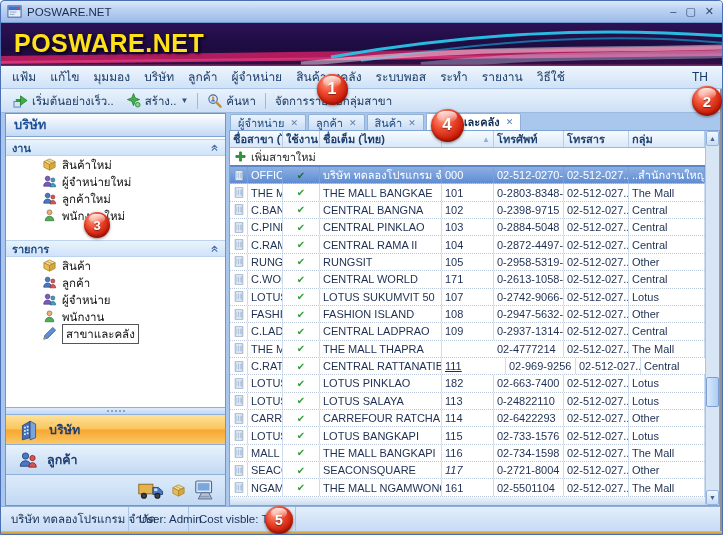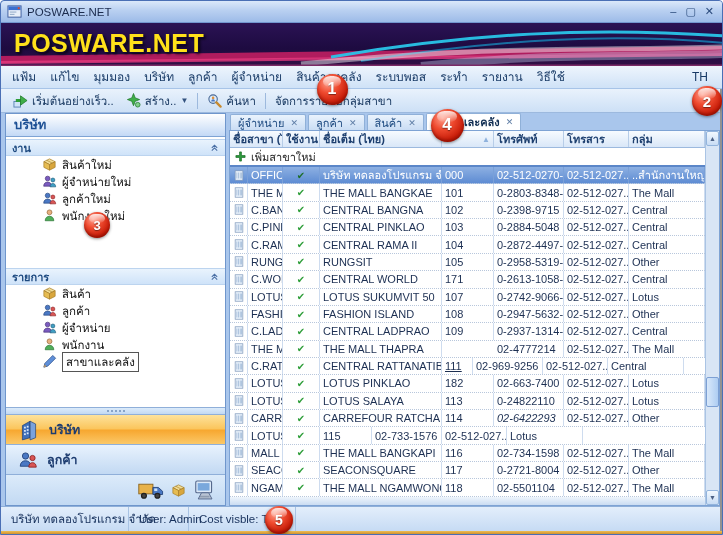--- a/index.html
+++ b/index.html
@@ -38,21 +38,21 @@
   .icon svg { display:block; }
 
   
   .main { position:absolute; left:0; top:112px; width:723px; height:393px; }
 
   .sidebar { position:absolute; left:4px; top:0; width:221px; height:393px;
     border:1px solid #6f96cc; background:#fff; display:flex; flex-direction:column; }
   .sidebar-title { height:23px; flex:none; background:linear-gradient(#ffffff,#c3d9f6);
     border-bottom:1px solid #7ea3d4; color:#1c4f94; font-weight:bold; font-size:13px; line-height:22px; padding-left:8px; }
   .sidebar-body { flex:1; background:#fff; overflow:hidden; position:relative; padding-top:2px; }
-  .section + .section { margin-top:44px; }
+  .section + .section { margin-top:16px; }
   .section-header { height:17px; background:linear-gradient(#e9f3fd,#cfe3f9);
     border-top:1px solid #bcd4ef; border-bottom:1px solid #bcd4ef;
     display:flex; align-items:center; padding:0 6px; font-size:11px; font-weight:bold; color:#1d4a80; }
   .section-header .chev { margin-left:auto; }
   .sb-item { height:17px; display:flex; align-items:center; gap:5px; padding-left:36px; font-size:11.5px; color:#111; }
   .sb-item .label { white-space:nowrap; }
   .sb-item.selected .label { border:1px solid #555; background:#fff; padding:0 3px; }
 
   .splitter-h { height:7px; flex:none; background:linear-gradient(#dcebfa,#c2d9f3); border-top:1px solid #8fafd9;
     display:flex; align-items:center; justify-content:center; gap:2px; }
@@ -649,21 +649,21 @@
                     <rect x="2.5" y="1.5" width="9" height="11" fill="#eaf2fb" stroke="#7a94b8" stroke-width="0.8"></rect>
                     <path d="M4.5 3.5v7M6.5 3.5v7M8.5 3.5v7M10 3.5v7" stroke="#9ab4d4" stroke-width="0.9"></path>
                   </svg>
                 </span>
               </div>
               <div class="cell" style="width: 35px;">C.RATTAN...</div>
               <div class="cell center" style="width: 37px;">
                 <span class="check">✔</span>
               </div>
               <div class="cell" style="width: 122px;">CENTRAL RATTANATIBETH</div>
-              <div class="cell" style="width: 31px; text-decoration: underline;">111</div>
+              <div class="cell" style="width: 64px; text-decoration: underline;">111</div>
               <div class="cell" style="width: 70px;">02-969-9256</div>
               <div class="cell" style="width: 65px;">02-512-027...</div>
               <div class="cell" style="width: 76px;">Central</div>
             </div>
             <div class="row">
               <div class="cell center" style="width: 18px;">
                 <span class="icon">
                   <svg width="12" height="13" viewBox="0 0 14 14">
                     <rect x="2.5" y="1.5" width="9" height="11" fill="#eaf2fb" stroke="#7a94b8" stroke-width="0.8"></rect>
                     <path d="M4.5 3.5v7M6.5 3.5v7M8.5 3.5v7M10 3.5v7" stroke="#9ab4d4" stroke-width="0.9"></path>
@@ -707,37 +707,38 @@
                     <path d="M4.5 3.5v7M6.5 3.5v7M8.5 3.5v7M10 3.5v7" stroke="#9ab4d4" stroke-width="0.9"></path>
                   </svg>
                 </span>
               </div>
               <div class="cell" style="width: 35px;">CARREFOUR</div>
               <div class="cell center" style="width: 37px;">
                 <span class="check">✔</span>
               </div>
               <div class="cell" style="width: 122px;">CARREFOUR RATCHADAP...</div>
               <div class="cell" style="width: 52px;">114</div>
-              <div class="cell" style="width: 70px; font-style: italic;">02-6422293</div>
+              <div class="cell" style="width: 70px;">02-6422293</div>
               <div class="cell" style="width: 65px;">02-512-027...</div>
               <div class="cell" style="width: 76px;">Other</div>
             </div>
             <div class="row">
               <div class="cell center" style="width: 18px;">
                 <span class="icon">
                   <svg width="12" height="13" viewBox="0 0 14 14">
                     <rect x="2.5" y="1.5" width="9" height="11" fill="#eaf2fb" stroke="#7a94b8" stroke-width="0.8"></rect>
                     <path d="M4.5 3.5v7M6.5 3.5v7M8.5 3.5v7M10 3.5v7" stroke="#9ab4d4" stroke-width="0.9"></path>
                   </svg>
                 </span>
               </div>
               <div class="cell" style="width: 35px;">LOTUS BA...</div>
               <div class="cell center" style="width: 37px;">
                 <span class="check">✔</span>
               </div>
+              <div class="cell" style="width: 122px;">LOTUS BANGKAPI</div>
               <div class="cell" style="width: 52px;">115</div>
               <div class="cell" style="width: 70px;">02-733-1576</div>
               <div class="cell" style="width: 65px;">02-512-027...</div>
               <div class="cell" style="width: 76px;">Lotus</div>
             </div>
             <div class="row">
               <div class="cell center" style="width: 18px;">
                 <span class="icon">
                   <svg width="12" height="13" viewBox="0 0 14 14">
                     <rect x="2.5" y="1.5" width="9" height="11" fill="#eaf2fb" stroke="#7a94b8" stroke-width="0.8"></rect>
@@ -762,40 +763,40 @@
                     <rect x="2.5" y="1.5" width="9" height="11" fill="#eaf2fb" stroke="#7a94b8" stroke-width="0.8"></rect>
                     <path d="M4.5 3.5v7M6.5 3.5v7M8.5 3.5v7M10 3.5v7" stroke="#9ab4d4" stroke-width="0.9"></path>
                   </svg>
                 </span>
               </div>
               <div class="cell" style="width: 35px;">SEACONSQ...</div>
               <div class="cell center" style="width: 37px;">
                 <span class="check">✔</span>
               </div>
               <div class="cell" style="width: 122px;">SEACONSQUARE</div>
-              <div class="cell" style="width: 52px;">117</div>
+              <div class="cell" style="width: 52px; font-style: italic;">117</div>
               <div class="cell" style="width: 70px;">0-2721-8004</div>
               <div class="cell" style="width: 65px;">02-512-027...</div>
               <div class="cell" style="width: 76px;">Other</div>
             </div>
             <div class="row">
               <div class="cell center" style="width: 18px;">
                 <span class="icon">
                   <svg width="12" height="13" viewBox="0 0 14 14">
                     <rect x="2.5" y="1.5" width="9" height="11" fill="#eaf2fb" stroke="#7a94b8" stroke-width="0.8"></rect>
                     <path d="M4.5 3.5v7M6.5 3.5v7M8.5 3.5v7M10 3.5v7" stroke="#9ab4d4" stroke-width="0.9"></path>
                   </svg>
                 </span>
               </div>
               <div class="cell" style="width: 35px;">NGAMWON...</div>
               <div class="cell center" style="width: 37px;">
                 <span class="check">✔</span>
               </div>
               <div class="cell" style="width: 122px;">THE MALL NGAMWONGWAN</div>
-              <div class="cell" style="width: 52px;">118</div>
+              <div class="cell" style="width: 52px;">161</div>
               <div class="cell" style="width: 70px;">02-5501104</div>
               <div class="cell" style="width: 65px;">02-512-027...</div>
               <div class="cell" style="width: 76px;">The Mall</div>
             </div>
           </div>
         <div class="grid-bottom"></div>
         <div class="scrollbar">
           <div class="sb-btn sb-up">▲</div>
           <div class="sb-thumb"></div>
           <div class="sb-btn sb-down">▼</div>

